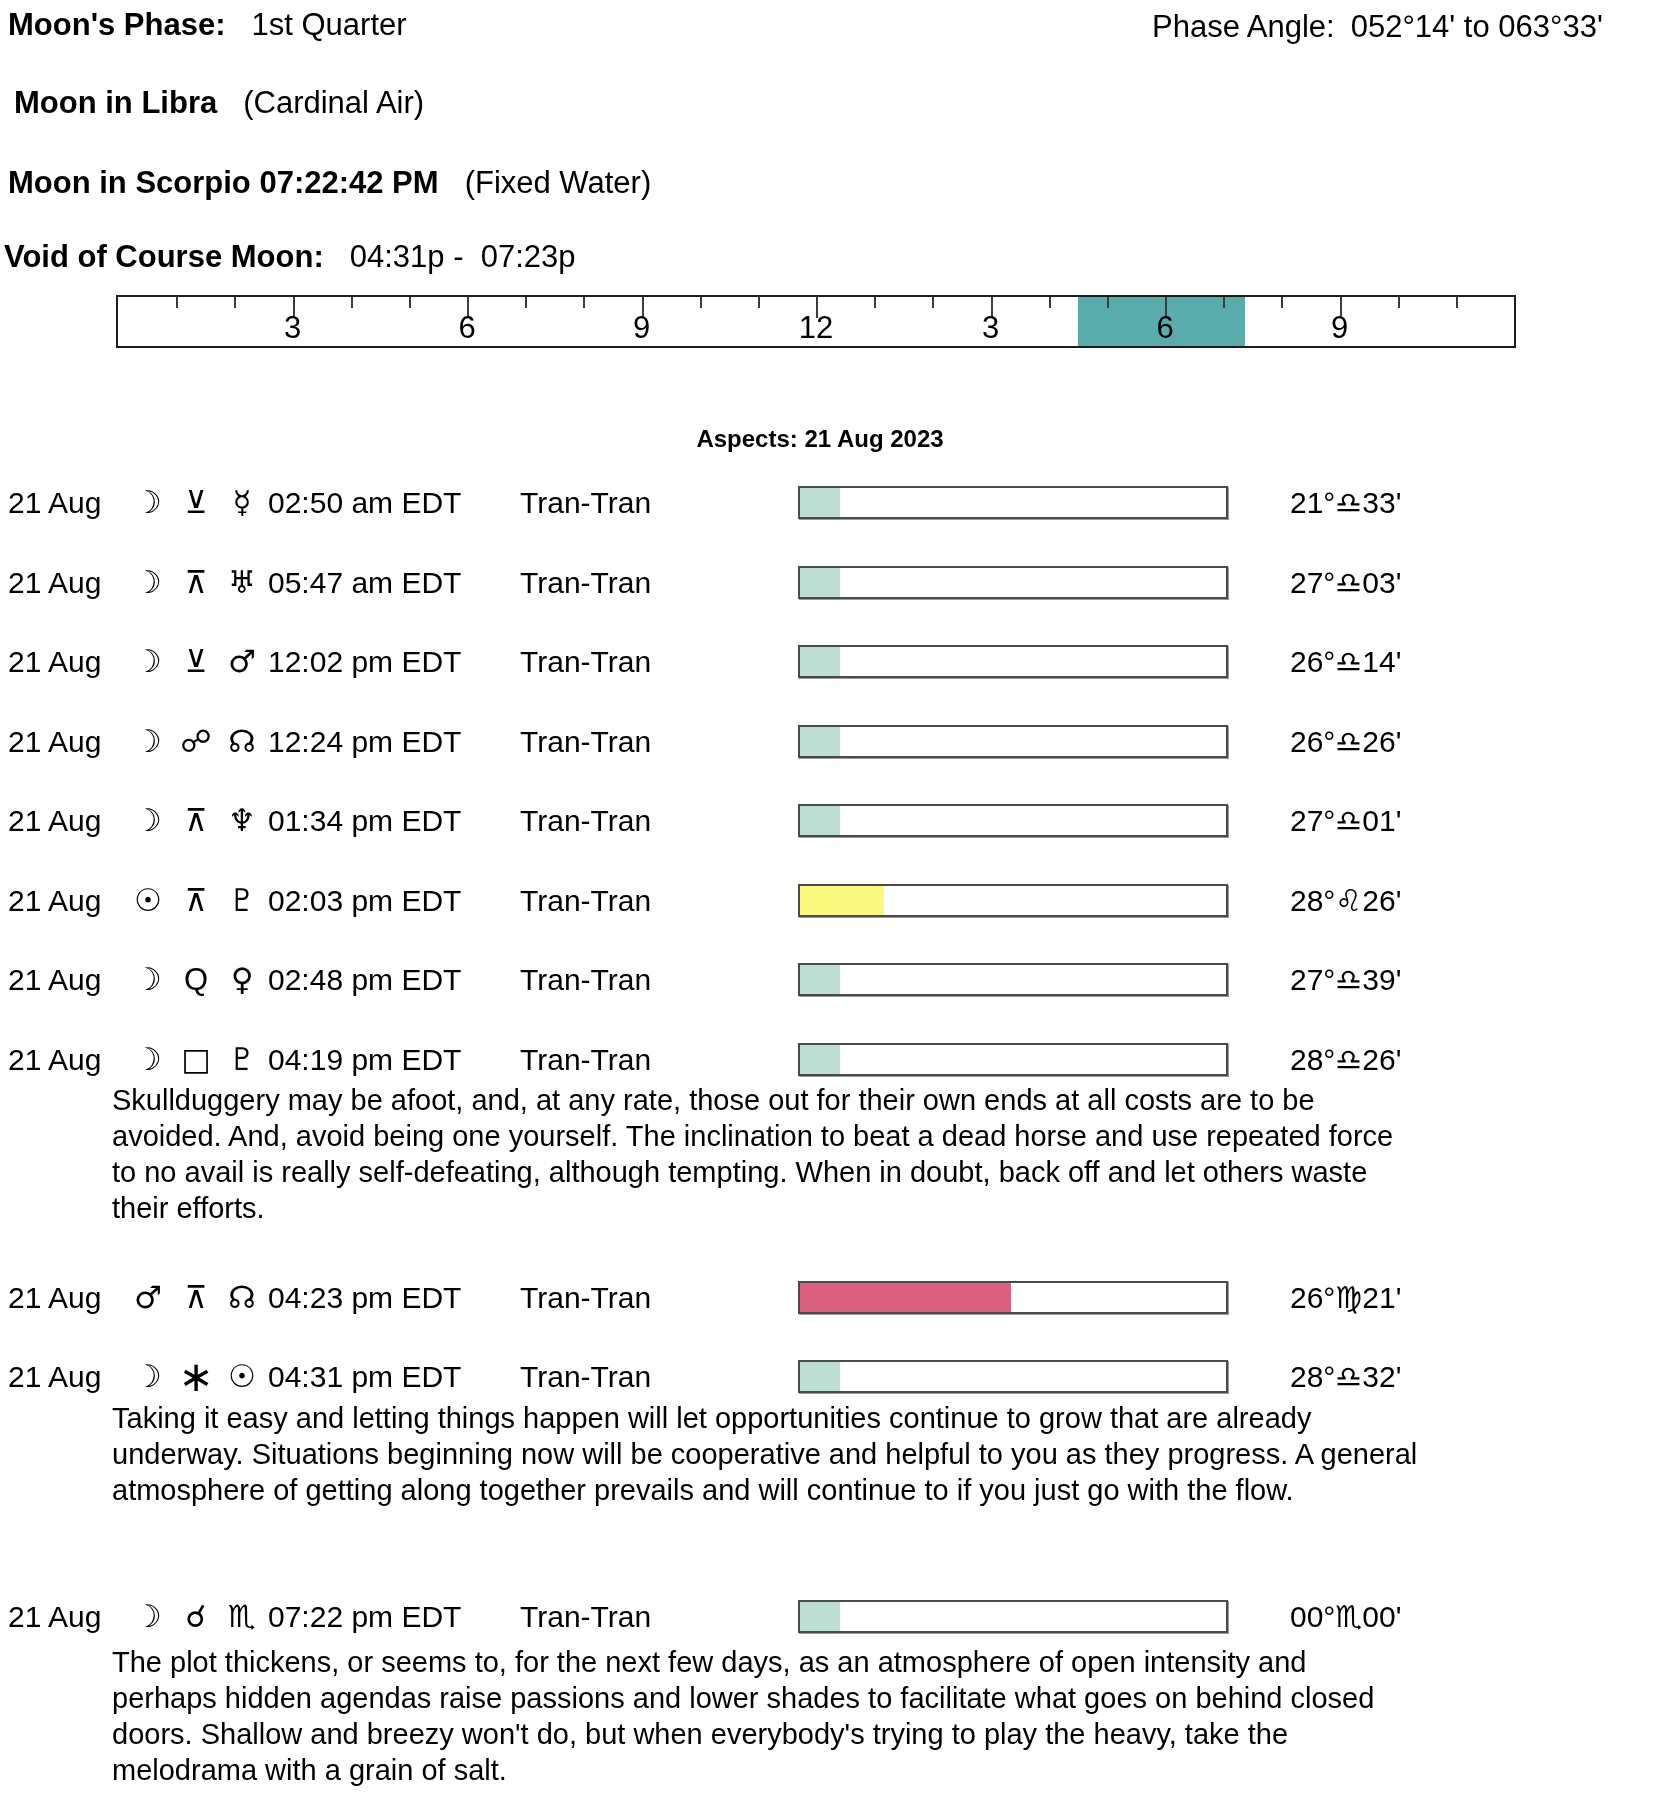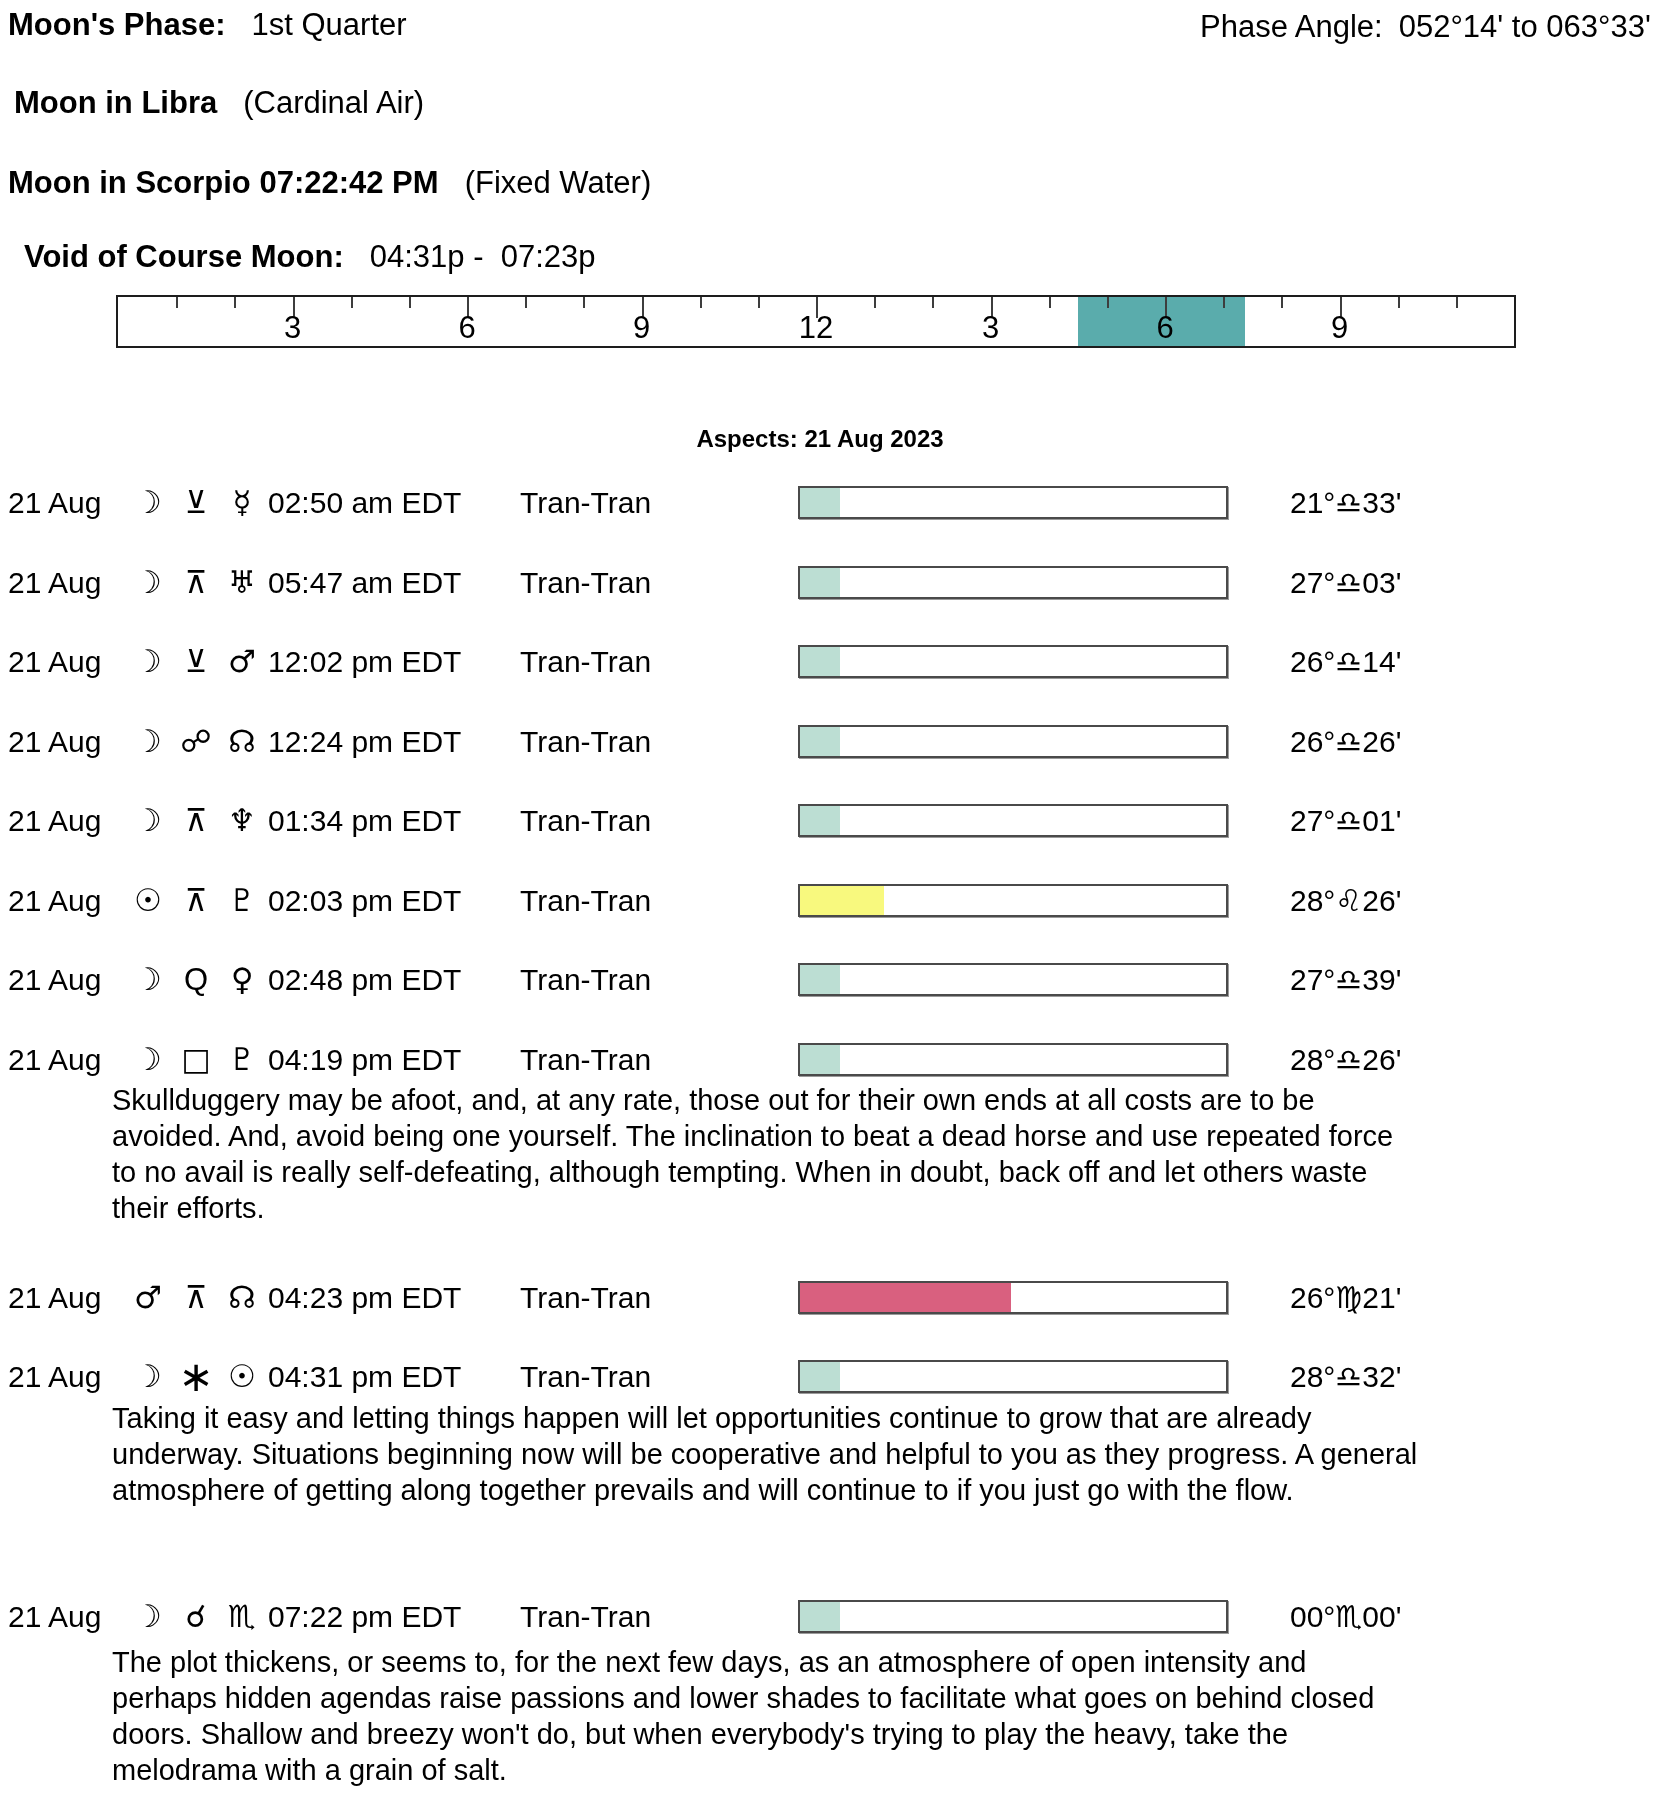--- a/index.html
+++ b/index.html
@@ -61,30 +61,30 @@
     position:absolute;left:112px;width:1306px;
     font-size:29px;line-height:36px;
   }
 </style>
 </head>
 <body>
 
 <div class="abs hline" style="left:8px;top:8px;">
   <span class="b">Moon's Phase:</span><span class="hgap">1st Quarter</span>
 </div>
-<div class="abs hline" style="left:1200px;top:10px;">
+<div class="abs hline" style="left:1152px;top:10px;">
   <span>Phase Angle:</span><span class="hgap2" style="margin-left:16px;">052°14' to 063°33'</span>
 </div>
 <div class="abs hline" style="left:14px;top:86px;">
   <span class="b">Moon in Libra</span><span class="hgap">(Cardinal Air)</span>
 </div>
 <div class="abs hline" style="left:8px;top:166px;">
   <span class="b">Moon in Scorpio 07:22:42 PM</span><span class="hgap">(Fixed Water)</span>
 </div>
-<div class="abs hline" style="left:24px;top:240px;">
+<div class="abs hline" style="left:4px;top:240px;">
   <span class="b">Void of Course Moon:</span><span class="hgap pre">04:31p -  07:23p</span>
 </div>
 
 <div id="ruler">
     <div class="voc" style="left: 68.8%; width: 11.95%; background: rgb(90, 172, 172);"></div>
     <div class="tick short" style="left: 4.16667%;"></div>
     <div class="tick short" style="left: 8.33333%;"></div>
     <div class="tick tall" style="left: 12.5%;"></div>
     <div class="tick short" style="left: 16.6667%;"></div>
     <div class="tick short" style="left: 20.8333%;"></div>

